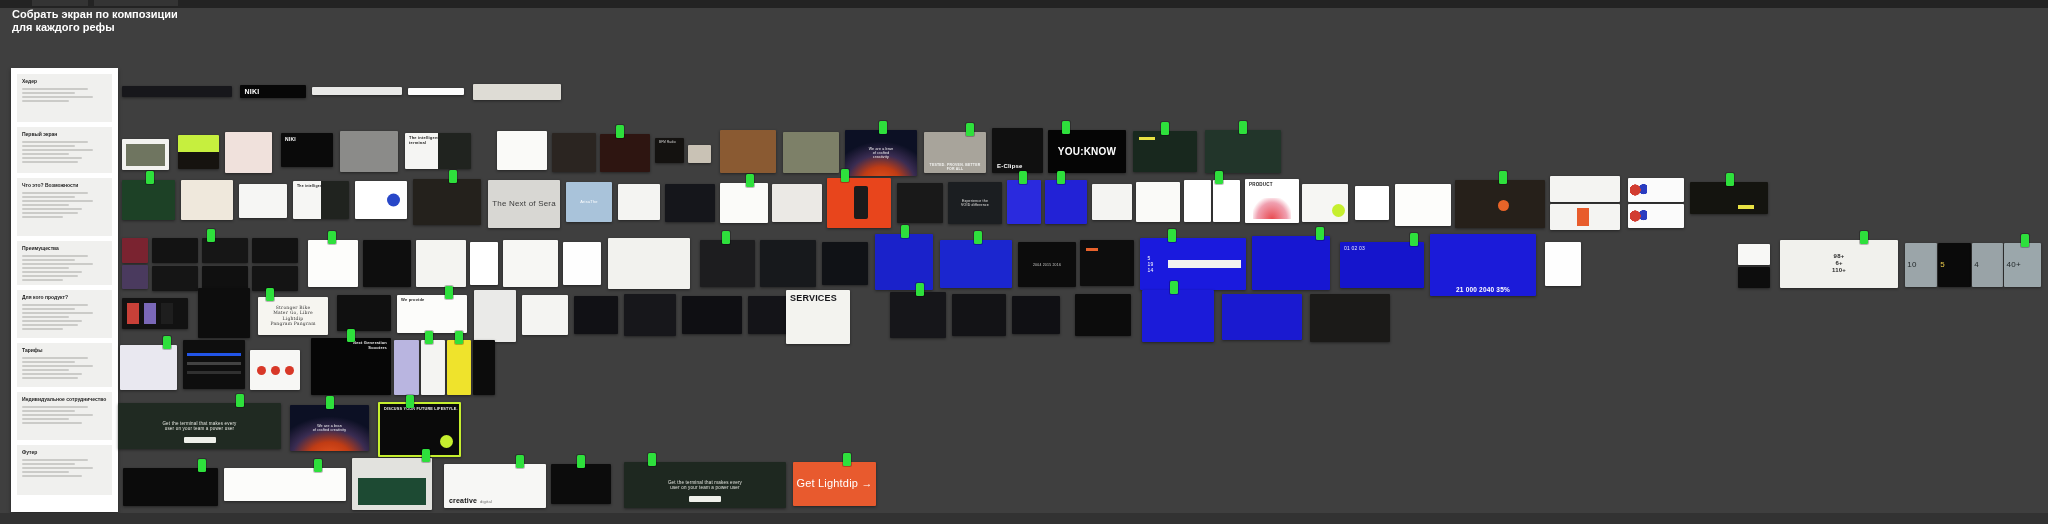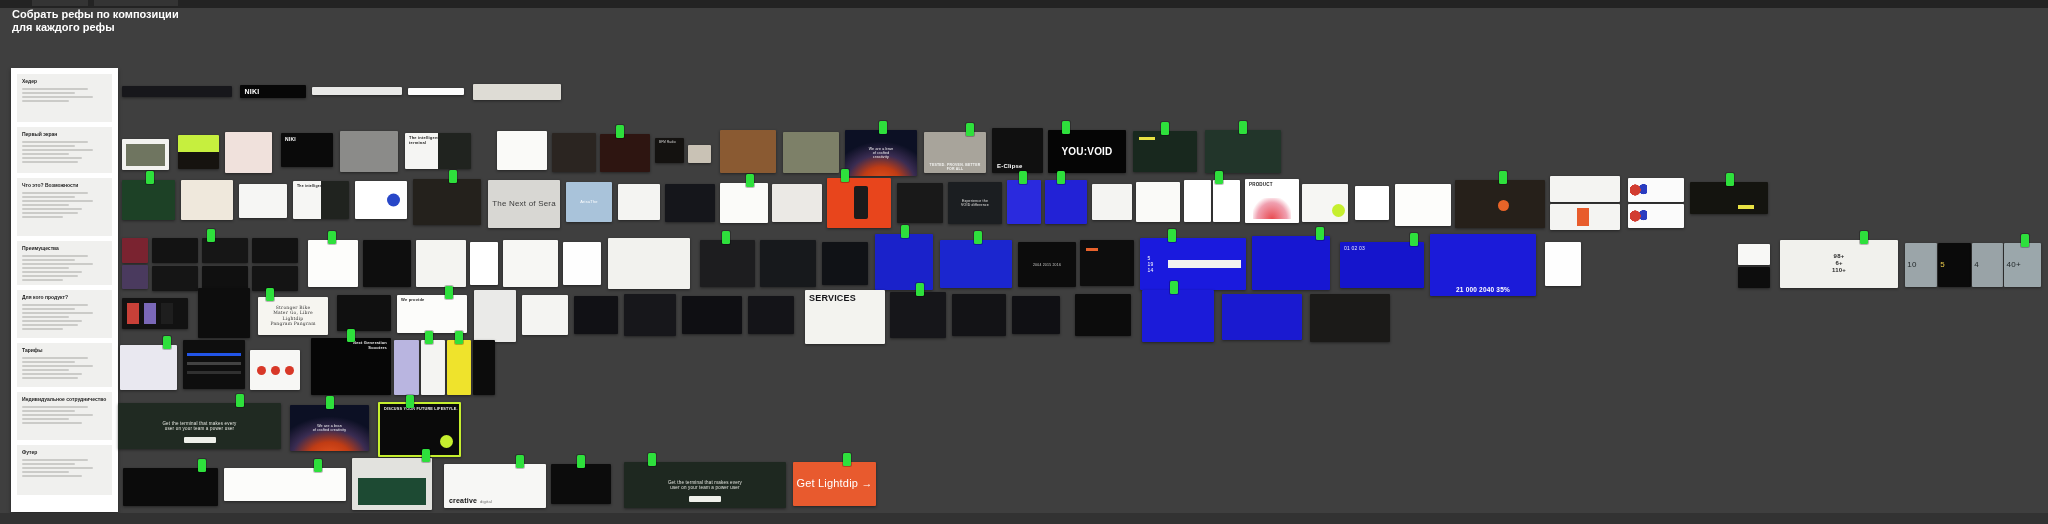--- a/index.html
+++ b/index.html
@@ -57,21 +57,21 @@
 </style>
 </head>
 <body>
 
 <div id="stage">
   <div id="topbar">
     <div class="top-tab" style="left:32px;width:56px;"></div>
     <div class="top-tab" style="left:94px;width:84px;"></div>
   </div>
 
-  <div id="title"><span>Собрать рефы по композиции</span>
+  <div id="title"><span>Собрать экран по композиции</span>
 <span>для каждого рефы</span></div>
 
   <div id="sidebar">
       <div class="section" style="height: 48px;">
         <div class="sec-h">Хедер</div>
         <div class="sec-line" style="width: 78%;"></div>
         <div class="sec-line" style="width: 62%;"></div>
         <div class="sec-line" style="width: 84%;"></div>
         <div class="sec-line" style="width: 55%;"></div>
       </div>
@@ -178,21 +178,21 @@
         <div class="marker" style="left: 34px;"></div>
       </div>
       <div class="tile" style="left: 924px; top: 132px; width: 62px; height: 41px; background-color: rgb(168, 164, 155);">
         <span class="lbl b bold" style="color: rgb(242, 242, 240); font-size: 3.5px;">TESTED. PROVEN. BETTER FOR ALL</span>
         <div class="marker" style="left: 42px;"></div>
       </div>
       <div class="tile" style="left: 992px; top: 128px; width: 51px; height: 45px; background-color: rgb(16, 16, 16);">
         <span class="lbl bl bold" style="color: rgb(255, 255, 255); font-size: 6px;">E-Clipse</span>
       </div>
       <div class="tile" style="left: 1048px; top: 130px; width: 78px; height: 43px; background-color: rgb(5, 5, 5);">
-        <span class="lbl c bold" style="color: rgb(255, 255, 255); font-size: 10px;">YOU:VOID</span>
+        <span class="lbl c bold" style="color: rgb(255, 255, 255); font-size: 10px;">YOU:KNOW</span>
         <div class="marker" style="left: 14px;"></div>
       </div>
       <div class="tile v-dash-y" style="left: 1133px; top: 131px; width: 64px; height: 41px; background-color: rgb(24, 40, 30);">
         <div class="marker" style="left: 28px;"></div>
       </div>
       <div class="tile" style="left: 1205px; top: 130px; width: 76px; height: 43px; background-color: rgb(34, 53, 42);">
         <div class="marker" style="left: 34px;"></div>
       </div>
       <div class="tile" style="left: 122px; top: 180px; width: 53px; height: 40px; background-color: rgb(29, 65, 38);">
         <div class="marker" style="left: 24px;"></div>
@@ -339,21 +339,21 @@
       <div class="tile" style="left: 397px; top: 295px; width: 70px; height: 38px; background-color: rgb(252, 252, 250);">
         <span class="lbl tl bold" style="color: rgb(34, 34, 34); font-size: 4px;">We provide</span>
         <div class="marker" style="left: 48px;"></div>
       </div>
       <div class="tile" style="left: 474px; top: 290px; width: 42px; height: 52px; background-color: rgb(234, 234, 232);"></div>
       <div class="tile" style="left: 522px; top: 295px; width: 46px; height: 40px; background-color: rgb(244, 244, 242);"></div>
       <div class="tile" style="left: 574px; top: 296px; width: 44px; height: 38px; background-color: rgb(17, 17, 21);"></div>
       <div class="tile" style="left: 624px; top: 294px; width: 52px; height: 42px; background-color: rgb(23, 23, 27);"></div>
       <div class="tile" style="left: 682px; top: 296px; width: 60px; height: 38px; background-color: rgb(15, 15, 19);"></div>
       <div class="tile" style="left: 748px; top: 296px; width: 46px; height: 38px; background-color: rgb(20, 20, 24);"></div>
-      <div class="tile" style="left: 805px; top: 290px; width: 80px; height: 54px; background-color: rgb(243, 243, 239);">
+      <div class="tile" style="left: 786px; top: 290px; width: 64px; height: 54px; background-color: rgb(243, 243, 239);">
         <span class="lbl tl bold" style="color: rgb(22, 22, 26); font-size: 9px;">SERVICES</span>
       </div>
       <div class="tile" style="left: 890px; top: 292px; width: 56px; height: 46px; background-color: rgb(22, 22, 26);">
         <div class="marker" style="left: 26px;"></div>
       </div>
       <div class="tile" style="left: 952px; top: 294px; width: 54px; height: 42px; background-color: rgb(19, 19, 22);"></div>
       <div class="tile" style="left: 1012px; top: 296px; width: 48px; height: 38px; background-color: rgb(16, 16, 20);"></div>
       <div class="tile" style="left: 1075px; top: 294px; width: 56px; height: 42px; background-color: rgb(12, 12, 12);"></div>
       <div class="tile" style="left: 1142px; top: 290px; width: 72px; height: 52px; background-color: rgb(27, 27, 217);">
         <div class="marker" style="left: 28px;"></div>

